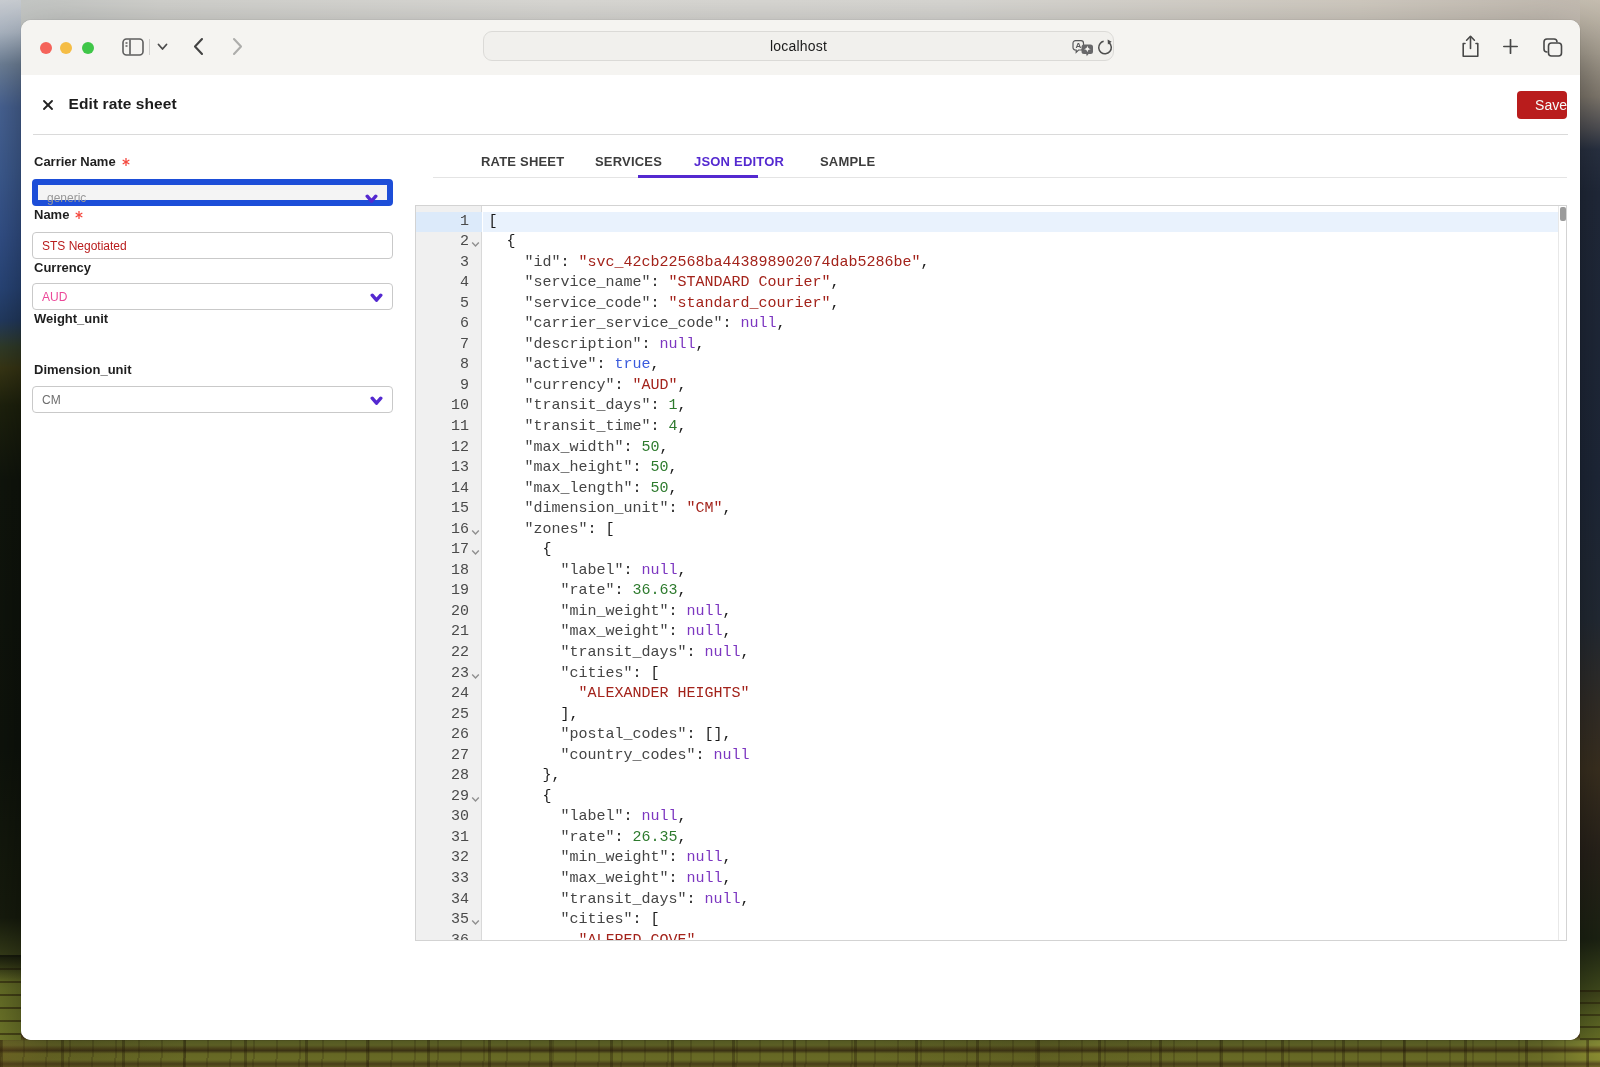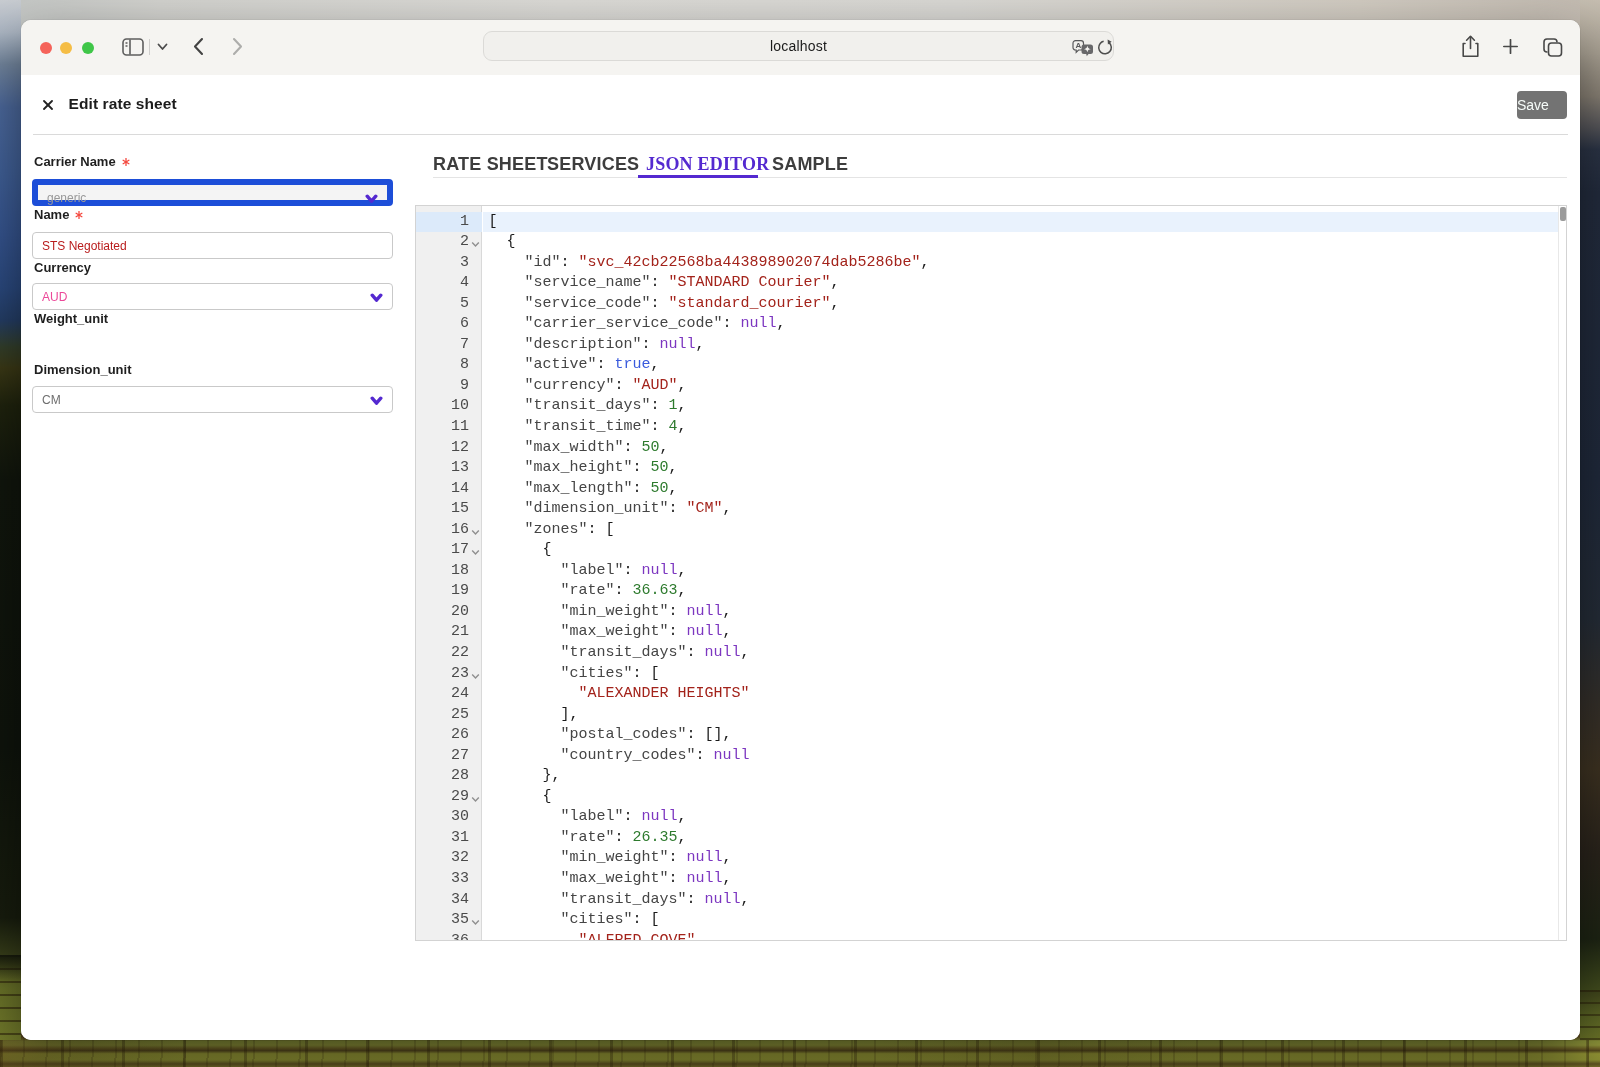--- a/index.html
+++ b/index.html
@@ -16,31 +16,31 @@
 #tb { left:0; top:0; width:1559px; height:70px; background:#f5f4f1; border-bottom:1px solid #dcdbd8; }
 .lt { width:12px; height:12px; border-radius:50%; top:21.6px; }
 #lt1 { left:18.7px; background:#f5635a; }
 #lt2 { left:39.3px; background:#f5bd45; }
 #lt3 { left:61.1px; background:#3fc648; }
 #sep { left:128px; top:19px; width:1px; height:16px; background:#cfcecc; }
 #urlbar { left:462px; top:11px; width:631px; height:30px; background:#f1f0ed; border:1px solid #dbdad7; border-radius:9px; }
 #urltext { left:462px; top:18px; width:631px; text-align:center; font-size:14px; letter-spacing:0.2px; color:#1b1b1b; }
 #pg { left:0; top:55px; width:1559px; height:965px; background:#fff; }
 #title { left:47.5px; top:75px; font-size:15.5px; font-weight:700; color:#1c1c1c; letter-spacing:0.1px; }
-#save { left:1496px; top:71px; width:50px; height:28px; background:#737373; border-radius:4px; color:#f6fcf9; font-size:14px; line-height:28px; text-align:left; }
+#save { left:1496px; top:71px; width:50px; height:28px; background:#b91c1c; border-radius:4px; color:#f6fcf9; font-size:14px; line-height:28px; text-align:right; }
 #hdiv { left:12px; top:113.5px; width:1535px; height:1px; background:#dadada; }
 .lab { left:13px; font-size:13px; font-weight:700; color:#1f1f1f; }
 .lab .star { margin-left:6px; position:relative; top:0.5px; }
 .fbox { left:11px; width:361px; height:27px; border-radius:4px; font-size:12px; line-height:26px; padding-left:9px; background:#fff; border:1px solid #c9c9c9; color:#555; }
 #f1 { background:#f4f4f4; border:6px solid #1d4ed8; color:#999; }
 #f4 { border:1px solid #2b2b2b; color:#3f3f3f; }
 .chev { position:absolute; right:9px; top:9px; }
 
-.tab { font-size:18px; font-weight:700; color:#3d3d3d; letter-spacing:0.2px; top:134px; }
-#tabjson { color:#5429d0;font-family:Liberation Serif, serif; }
+.tab { font-size:13px; font-weight:700; color:#3d3d3d; letter-spacing:0.2px; top:134px;margin-left:48px; }
+#tabjson { color:#5429d0; }
 #tabul { left:617px; top:155px; width:120px; height:2.5px; background:#5429d0; }
 
 #ed { left:394px; top:185px; width:1152px; height:736px; border:1px solid #d3d3d3; background:#fff; overflow:hidden; }
 #gut { position:absolute; left:0; top:0; width:66px; height:734px; background:#f0f0f0; border-right:1px solid #d9d9d9; }
 #gin { position:absolute; left:0; top:5.5px; width:66px; }
 .gc { height:20.55px; font:15px/20.55px "Liberation Mono",monospace; color:#4a4a4a; text-align:right; padding-right:13px; position:relative; }
 .gc.g1 { background:#dceafa; }
 .fw { position:absolute; right:2px; top:9px; }
 #hl { left:67px; top:5.5px; width:1075px; height:20.55px; background:#e9f2fd; }
 #codes { position:absolute; left:67px; top:5.5px; width:1080px; }

